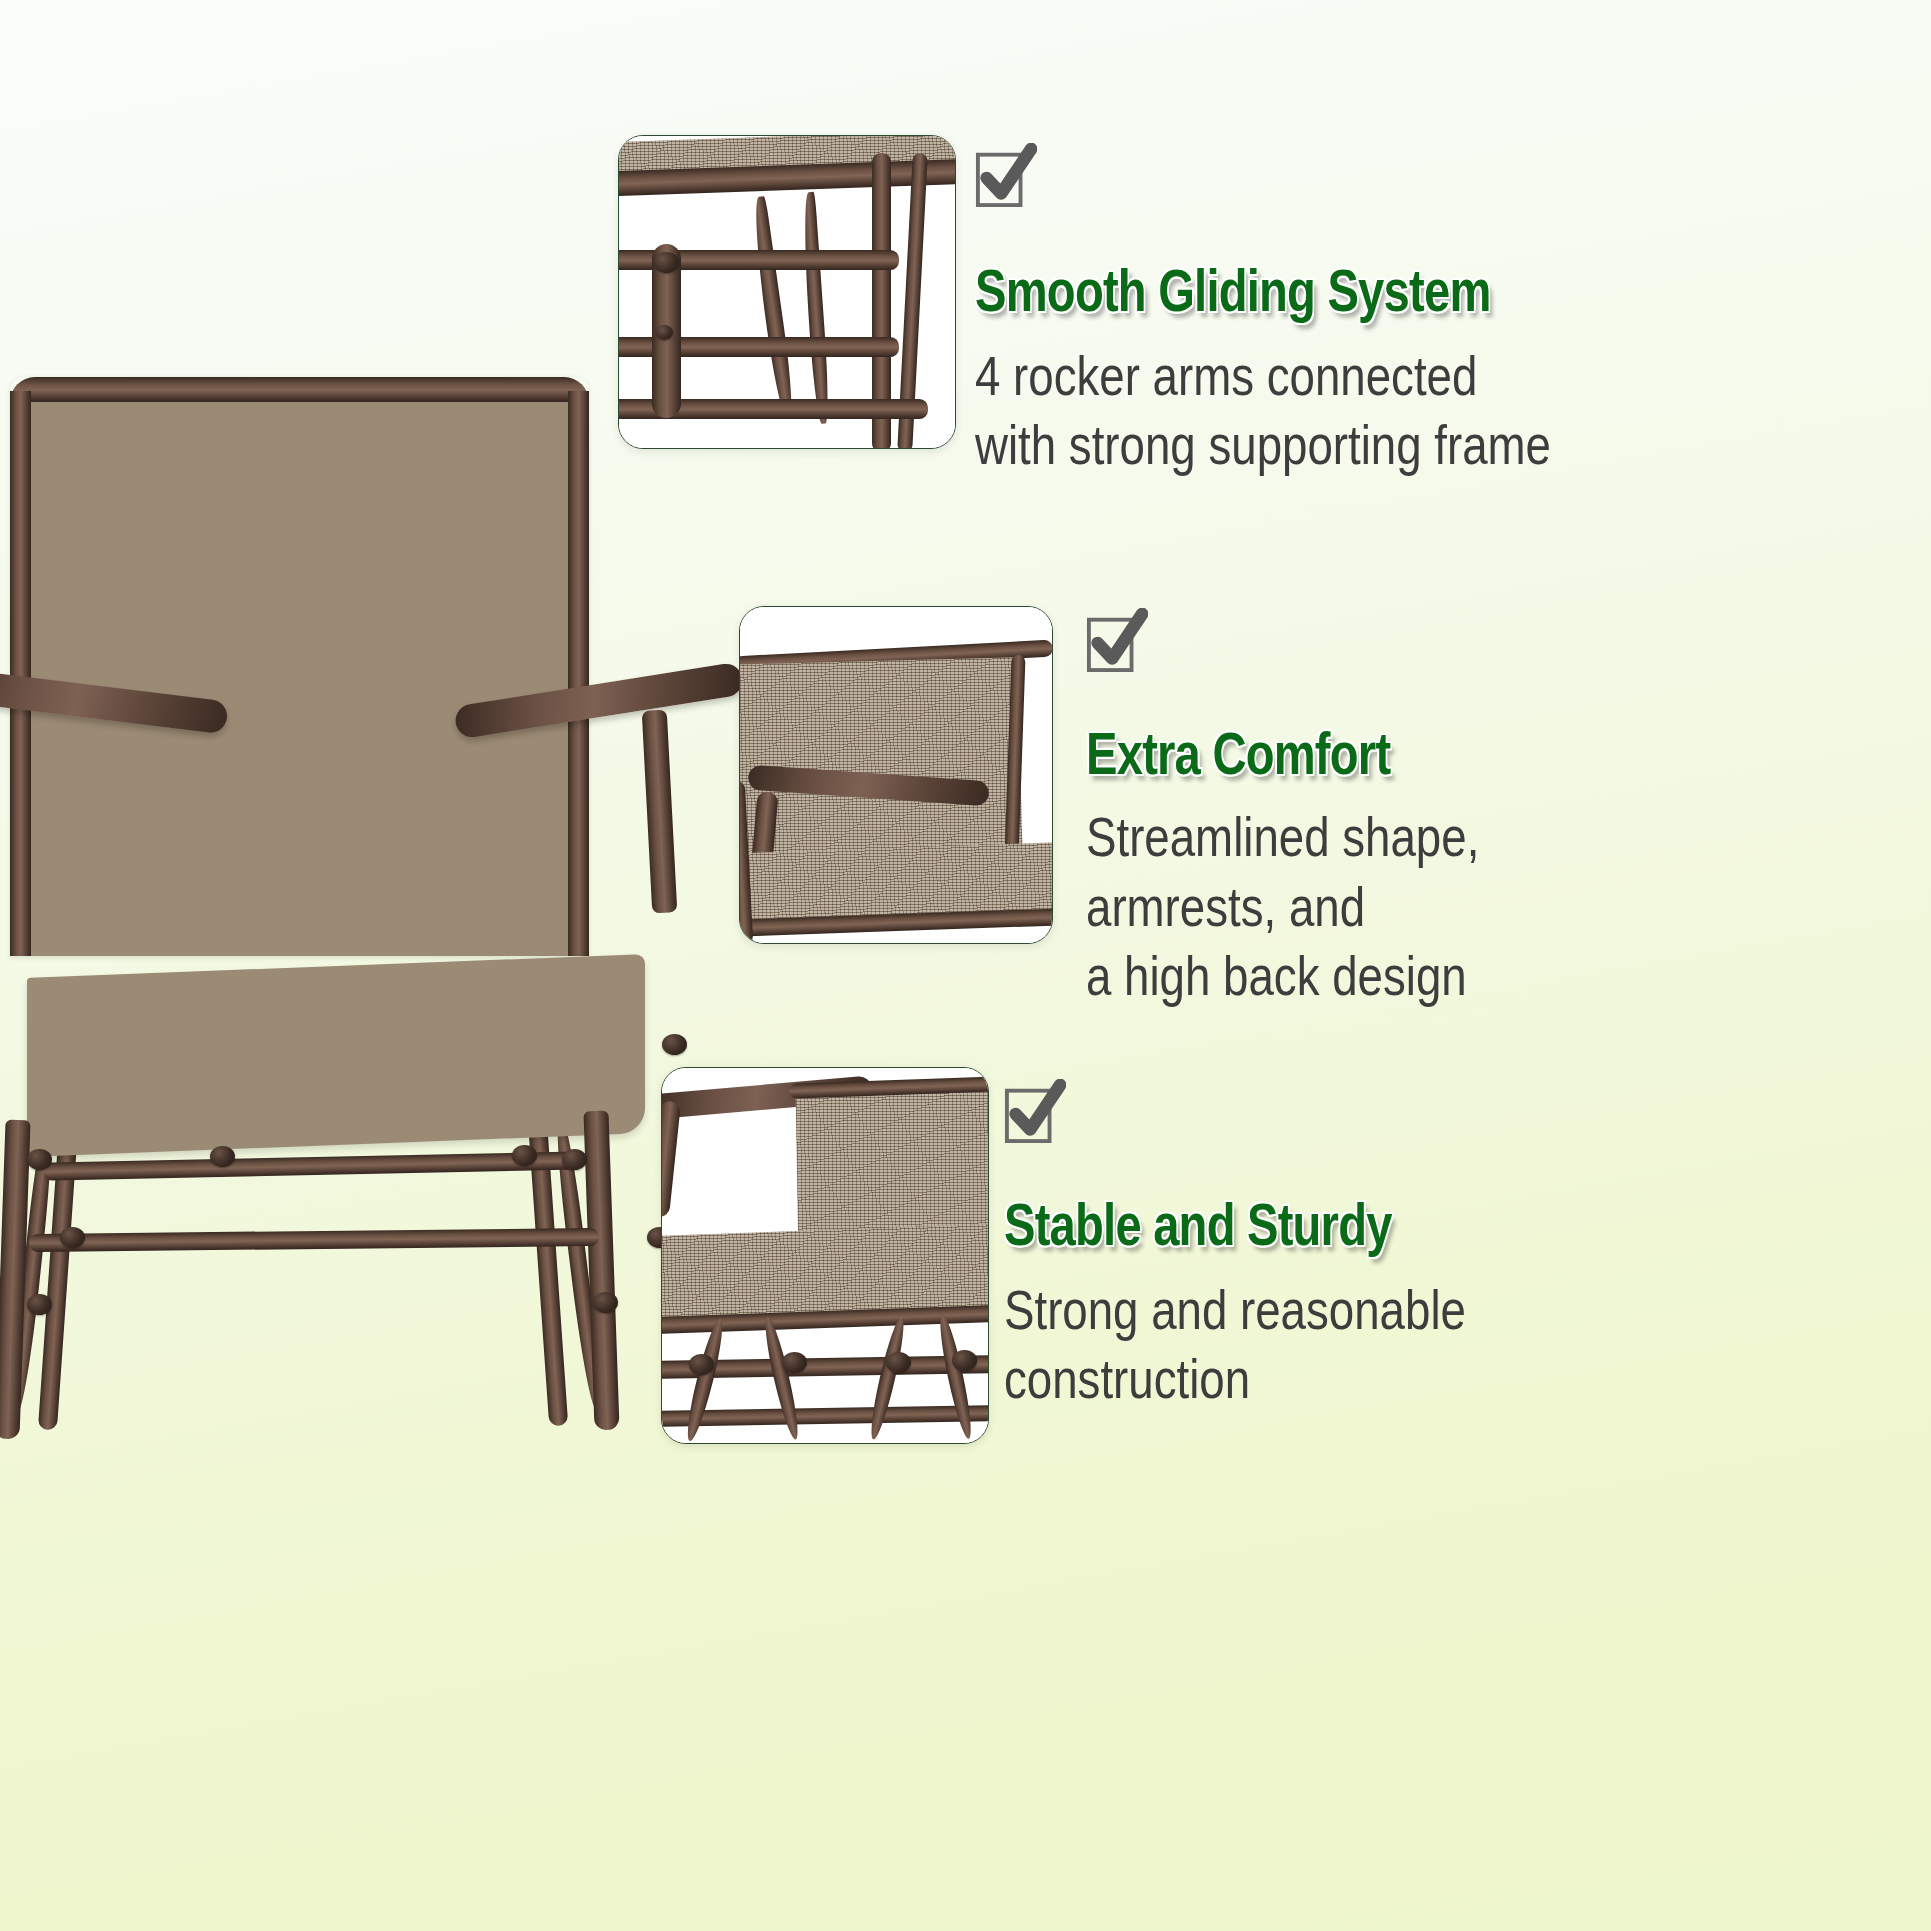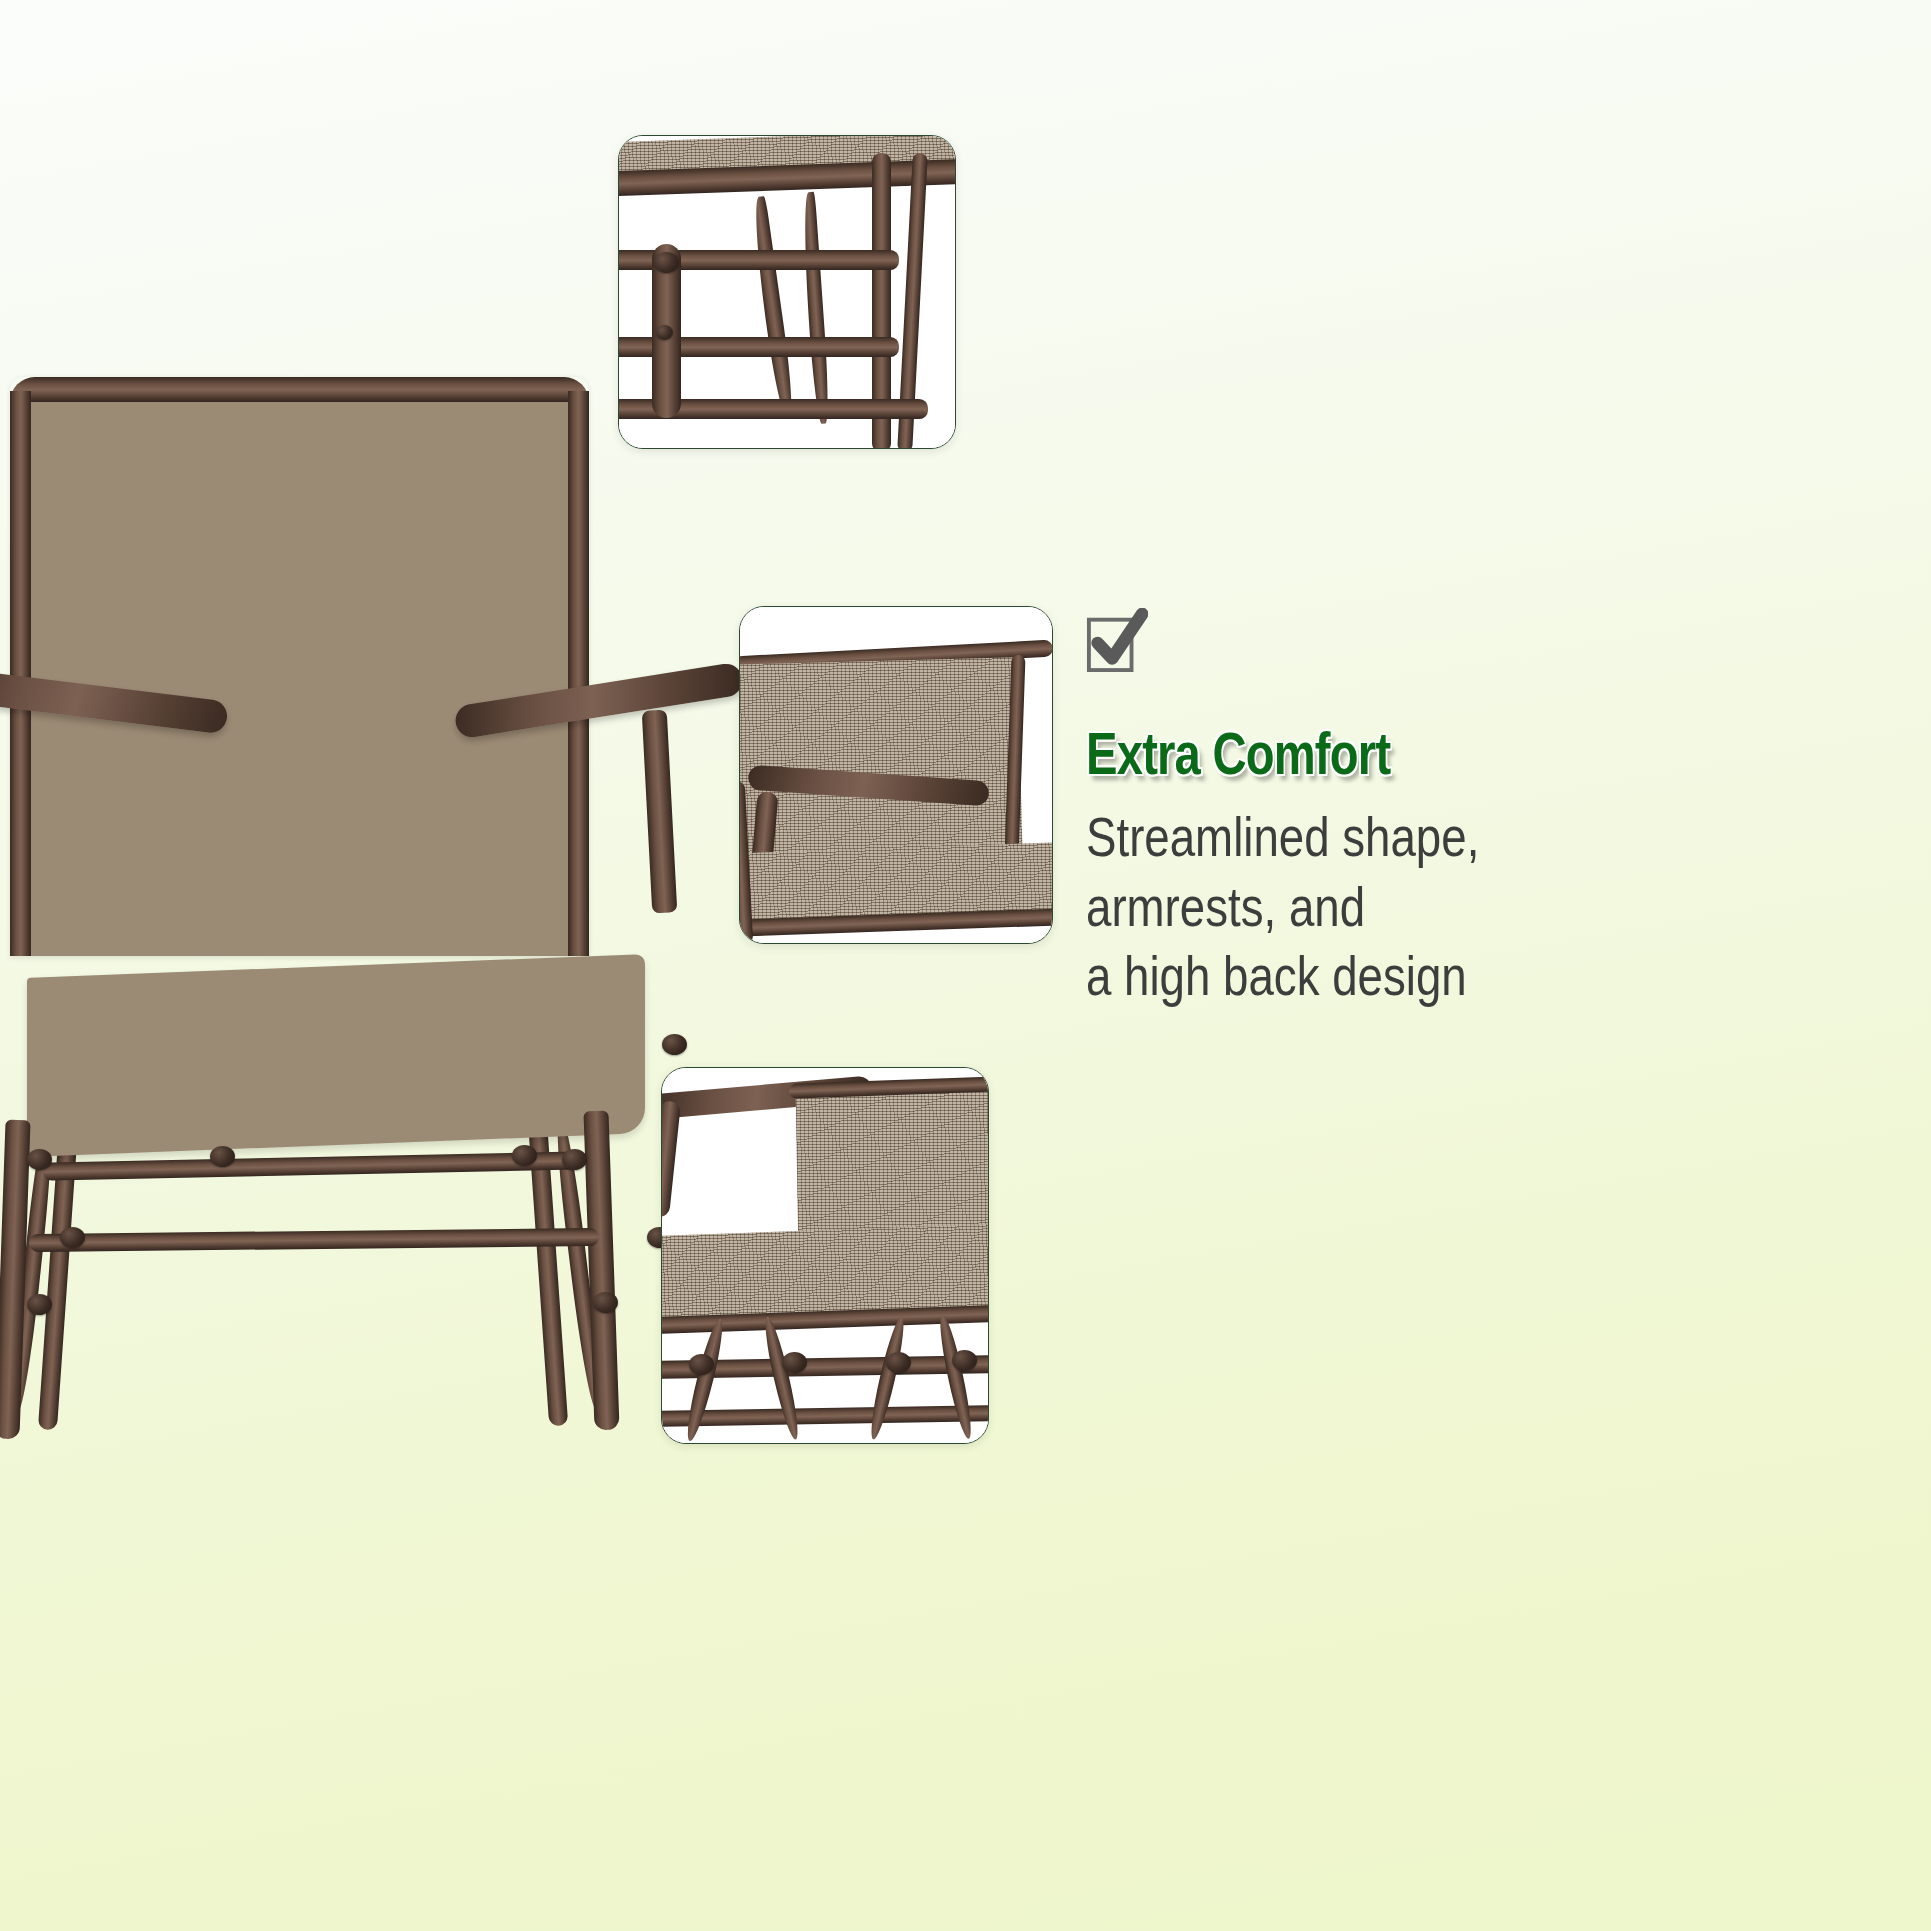--- a/index.html
+++ b/index.html
@@ -284,20 +284,33 @@
         <div class="s-bar metal-h" style="left:-9.7px; top:114px; width:290px; height:20px;"></div>
         <div class="s-bar metal-h" style="left:-9.7px; top:201px; width:290px; height:20px;"></div>
         <div class="s-bar metal-h" style="left:-9.7px; top:263px; width:319px; height:20px;"></div>
 
         <div class="s-bar metal-v" style="left:33px; top:108px; width:29px; height:174px; border-radius:14.5px;"></div>
         <div class="bolt" style="left:35px; top:116px;"></div>
         <div class="bolt" style="left:37px; top:189px; width:17.4px; height:15.4px;"></div>
       </div>
     </div>
 
+    <div class="text-col">
+      <span>
+        <svg class="check-icon" viewBox="0 0 64 68" xmlns="http://www.w3.org/2000/svg">
+          <rect x="3" y="12" width="44" height="52" fill="none" stroke="#6b6b6b" stroke-width="4"></rect>
+          <path d="M12 36 L27 52 L58 6" fill="none" stroke="#5a5a5a" stroke-width="13" stroke-linecap="round" stroke-linejoin="round"></path>
+        </svg>
+      </span>
+      <div class="feat-title">Smooth Gliding System</div>
+      <div class="feat-body">
+        <span class="ln">4 rocker arms connected</span>
+        <span class="ln">with strong supporting frame</span>
+      </div>
+    </div>
   </div>
 
   <div class="feature" id="f2">
 
     <div class="photo-card">
       <div class="scene">
 
         <div class="s-bar metal-h" style="left:-5.8px; top:41px; width:319px; height:17.4px; transform:rotate(-3deg); border-radius:8.7px;"></div>
         <div class="s-fab" style="left:-9.7px; top:54px; width:290px; height:193px; transform:rotate(-1.5deg);"></div>
         <div class="s-bar metal-v" style="left:268px; top:48px; width:13.5px; height:203px; transform:rotate(2deg);"></div>
@@ -348,16 +361,29 @@
         <div class="s-bar metal-v" style="left:112px; top:247px; width:15.4px; height:126px; border-radius:50%; transform:rotate(-13deg);"></div>
         <div class="s-bar metal-v" style="left:218px; top:247px; width:15.4px; height:126px; border-radius:50%; transform:rotate(13deg);"></div>
         <div class="s-bar metal-v" style="left:286px; top:245px; width:15.4px; height:127px; border-radius:50%; transform:rotate(-12deg);"></div>
         <div class="bolt" style="left:27px;  top:286px;"></div>
         <div class="bolt" style="left:120px; top:284px;"></div>
         <div class="bolt" style="left:224px; top:284px;"></div>
         <div class="bolt" style="left:290px; top:282px;"></div>
       </div>
     </div>
 
+    <div class="text-col">
+      <span>
+        <svg class="check-icon" viewBox="0 0 64 68" xmlns="http://www.w3.org/2000/svg">
+          <rect x="3" y="12" width="44" height="52" fill="none" stroke="#6b6b6b" stroke-width="4"></rect>
+          <path d="M12 36 L27 52 L58 6" fill="none" stroke="#5a5a5a" stroke-width="13" stroke-linecap="round" stroke-linejoin="round"></path>
+        </svg>
+      </span>
+      <div class="feat-title">Stable and Sturdy</div>
+      <div class="feat-body">
+        <span class="ln">Strong and reasonable</span>
+        <span class="ln">construction</span>
+      </div>
+    </div>
   </div>
 
 </div>
 
 
 </body></html>

